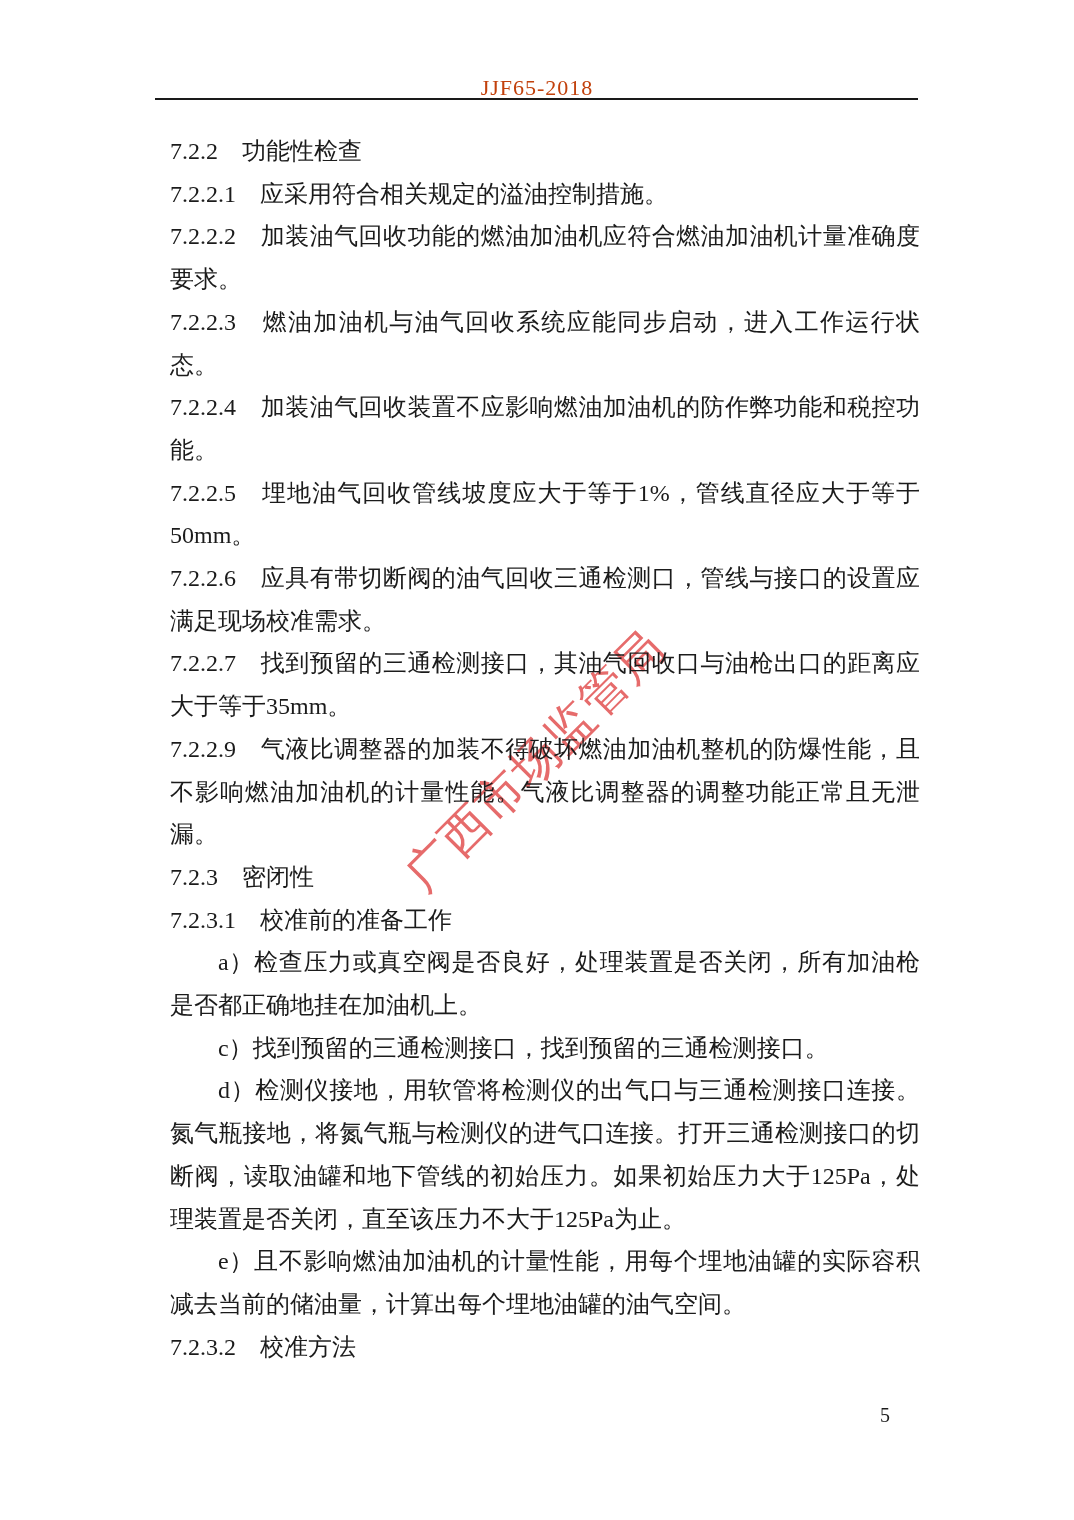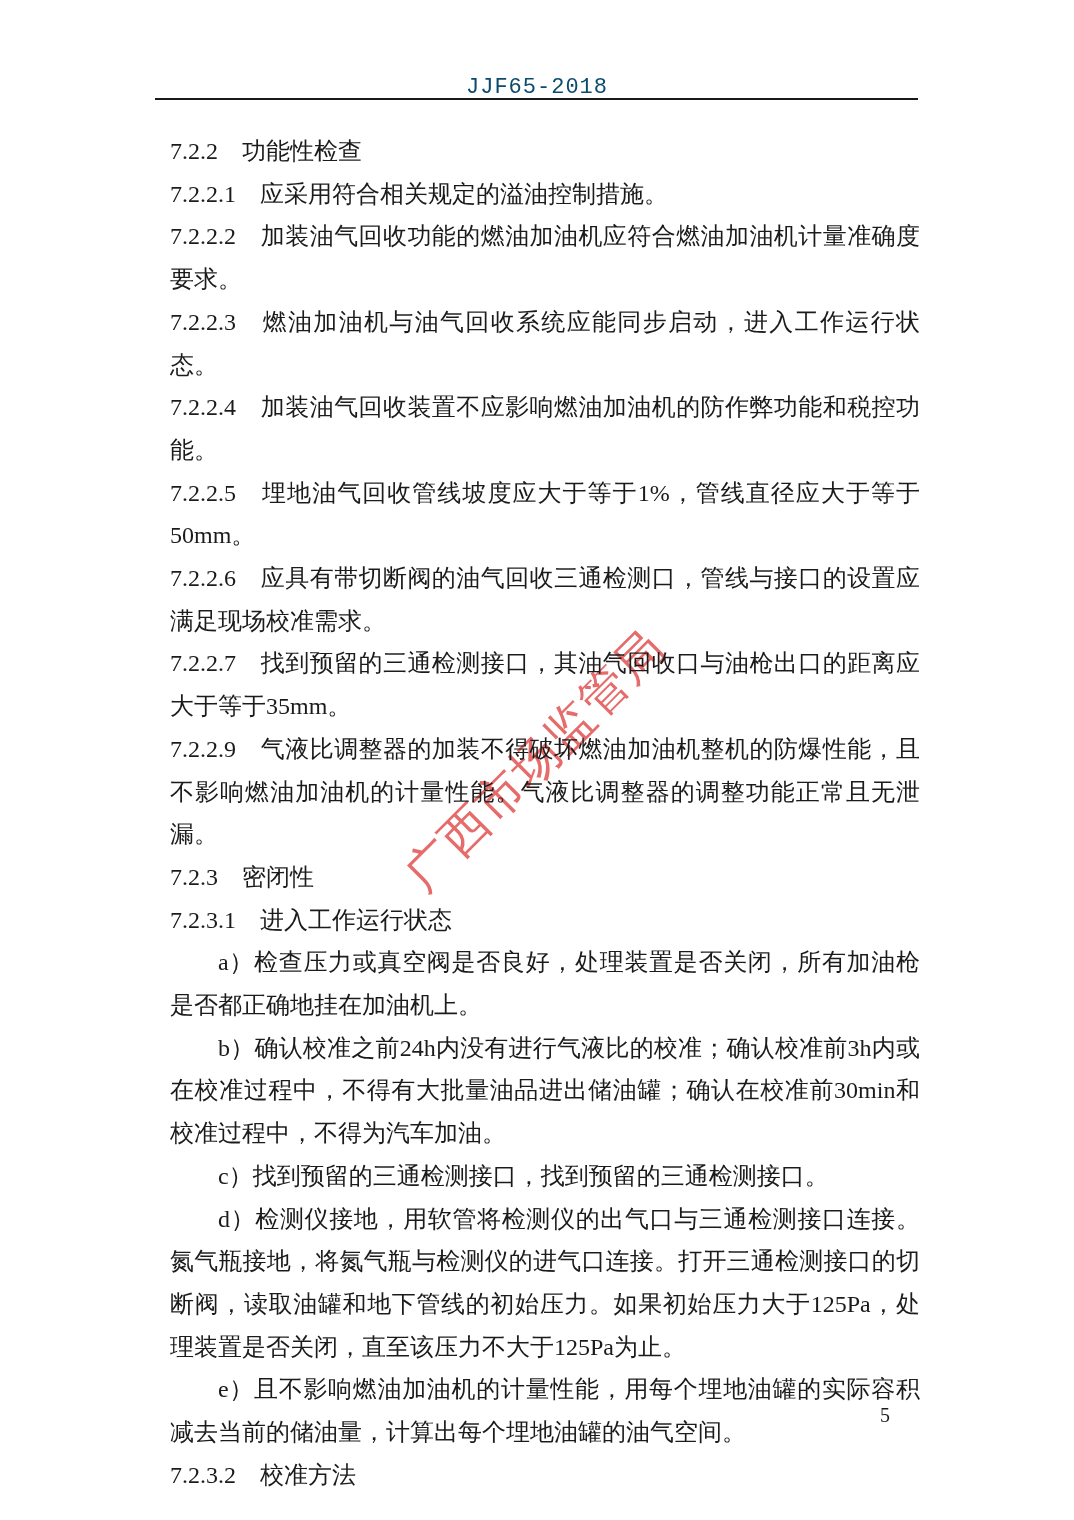--- a/index.html
+++ b/index.html
@@ -11,24 +11,24 @@
     overflow: hidden;
     font-family: "Liberation Serif", serif;
     color: #1b1b1b;
   }
   .header-title {
     position: absolute;
     top: 75px;
     left: 0;
     width: 100%;
     text-align: center;
-    font-family: Liberation Mono, monospace;
+    font-family: Liberation Serif, serif;
     font-size: 22px;
     letter-spacing: 1px;
-    color: #0c4a6e;
+    color: #c2410c;
     z-index: 2;
   }
   .header-rule {
     position: absolute;
     top: 98px;
     left: 155px;
     width: 763px;
     height: 2px;
     background: #1a1a1a;
     z-index: 2;
@@ -81,23 +81,22 @@
     <p>7.2.2　功能性检查</p>
     <p>7.2.2.1　应采用符合相关规定的溢油控制措施。</p>
     <p>7.2.2.2　加装油气回收功能的燃油加油机应符合燃油加油机计量准确度要求。</p>
     <p>7.2.2.3　燃油加油机与油气回收系统应能同步启动，进入工作运行状态。</p>
     <p>7.2.2.4　加装油气回收装置不应影响燃油加油机的防作弊功能和税控功能。</p>
     <p>7.2.2.5　埋地油气回收管线坡度应大于等于1%，管线直径应大于等于50mm。</p>
     <p>7.2.2.6　应具有带切断阀的油气回收三通检测口，管线与接口的设置应满足现场校准需求。</p>
     <p>7.2.2.7　找到预留的三通检测接口，其油气回收口与油枪出口的距离应大于等于35mm。</p>
     <p>7.2.2.9　气液比调整器的加装不得破坏燃油加油机整机的防爆性能，且不影响燃油加油机的计量性能。气液比调整器的调整功能正常且无泄漏。</p>
     <p>7.2.3　密闭性</p>
-    <p>7.2.3.1　进入工作运行状态</p>
+    <p>7.2.3.1　校准前的准备工作</p>
     <p class="lettered">a）检查压力或真空阀是否良好，处理装置是否关闭，所有加油枪是否都正确地挂在加油机上。</p>
-    <p class="lettered">b）确认校准之前24h内没有进行气液比的校准；确认校准前3h内或在校准过程中，不得有大批量油品进出储油罐；确认在校准前30min和校准过程中，不得为汽车加油。</p>
     <p class="lettered">c）找到预留的三通检测接口，找到预留的三通检测接口。</p>
     <p class="lettered">d）检测仪接地，用软管将检测仪的出气口与三通检测接口连接。氮气瓶接地，将氮气瓶与检测仪的进气口连接。打开三通检测接口的切断阀，读取油罐和地下管线的初始压力。如果初始压力大于125Pa，处理装置是否关闭，直至该压力不大于125Pa为止。</p>
     <p class="lettered">e）且不影响燃油加油机的计量性能，用每个埋地油罐的实际容积减去当前的储油量，计算出每个埋地油罐的油气空间。</p>
     <p>7.2.3.2　校准方法</p>
   </main>
 
   <div class="page-number">5</div>
 
 </div>
 

